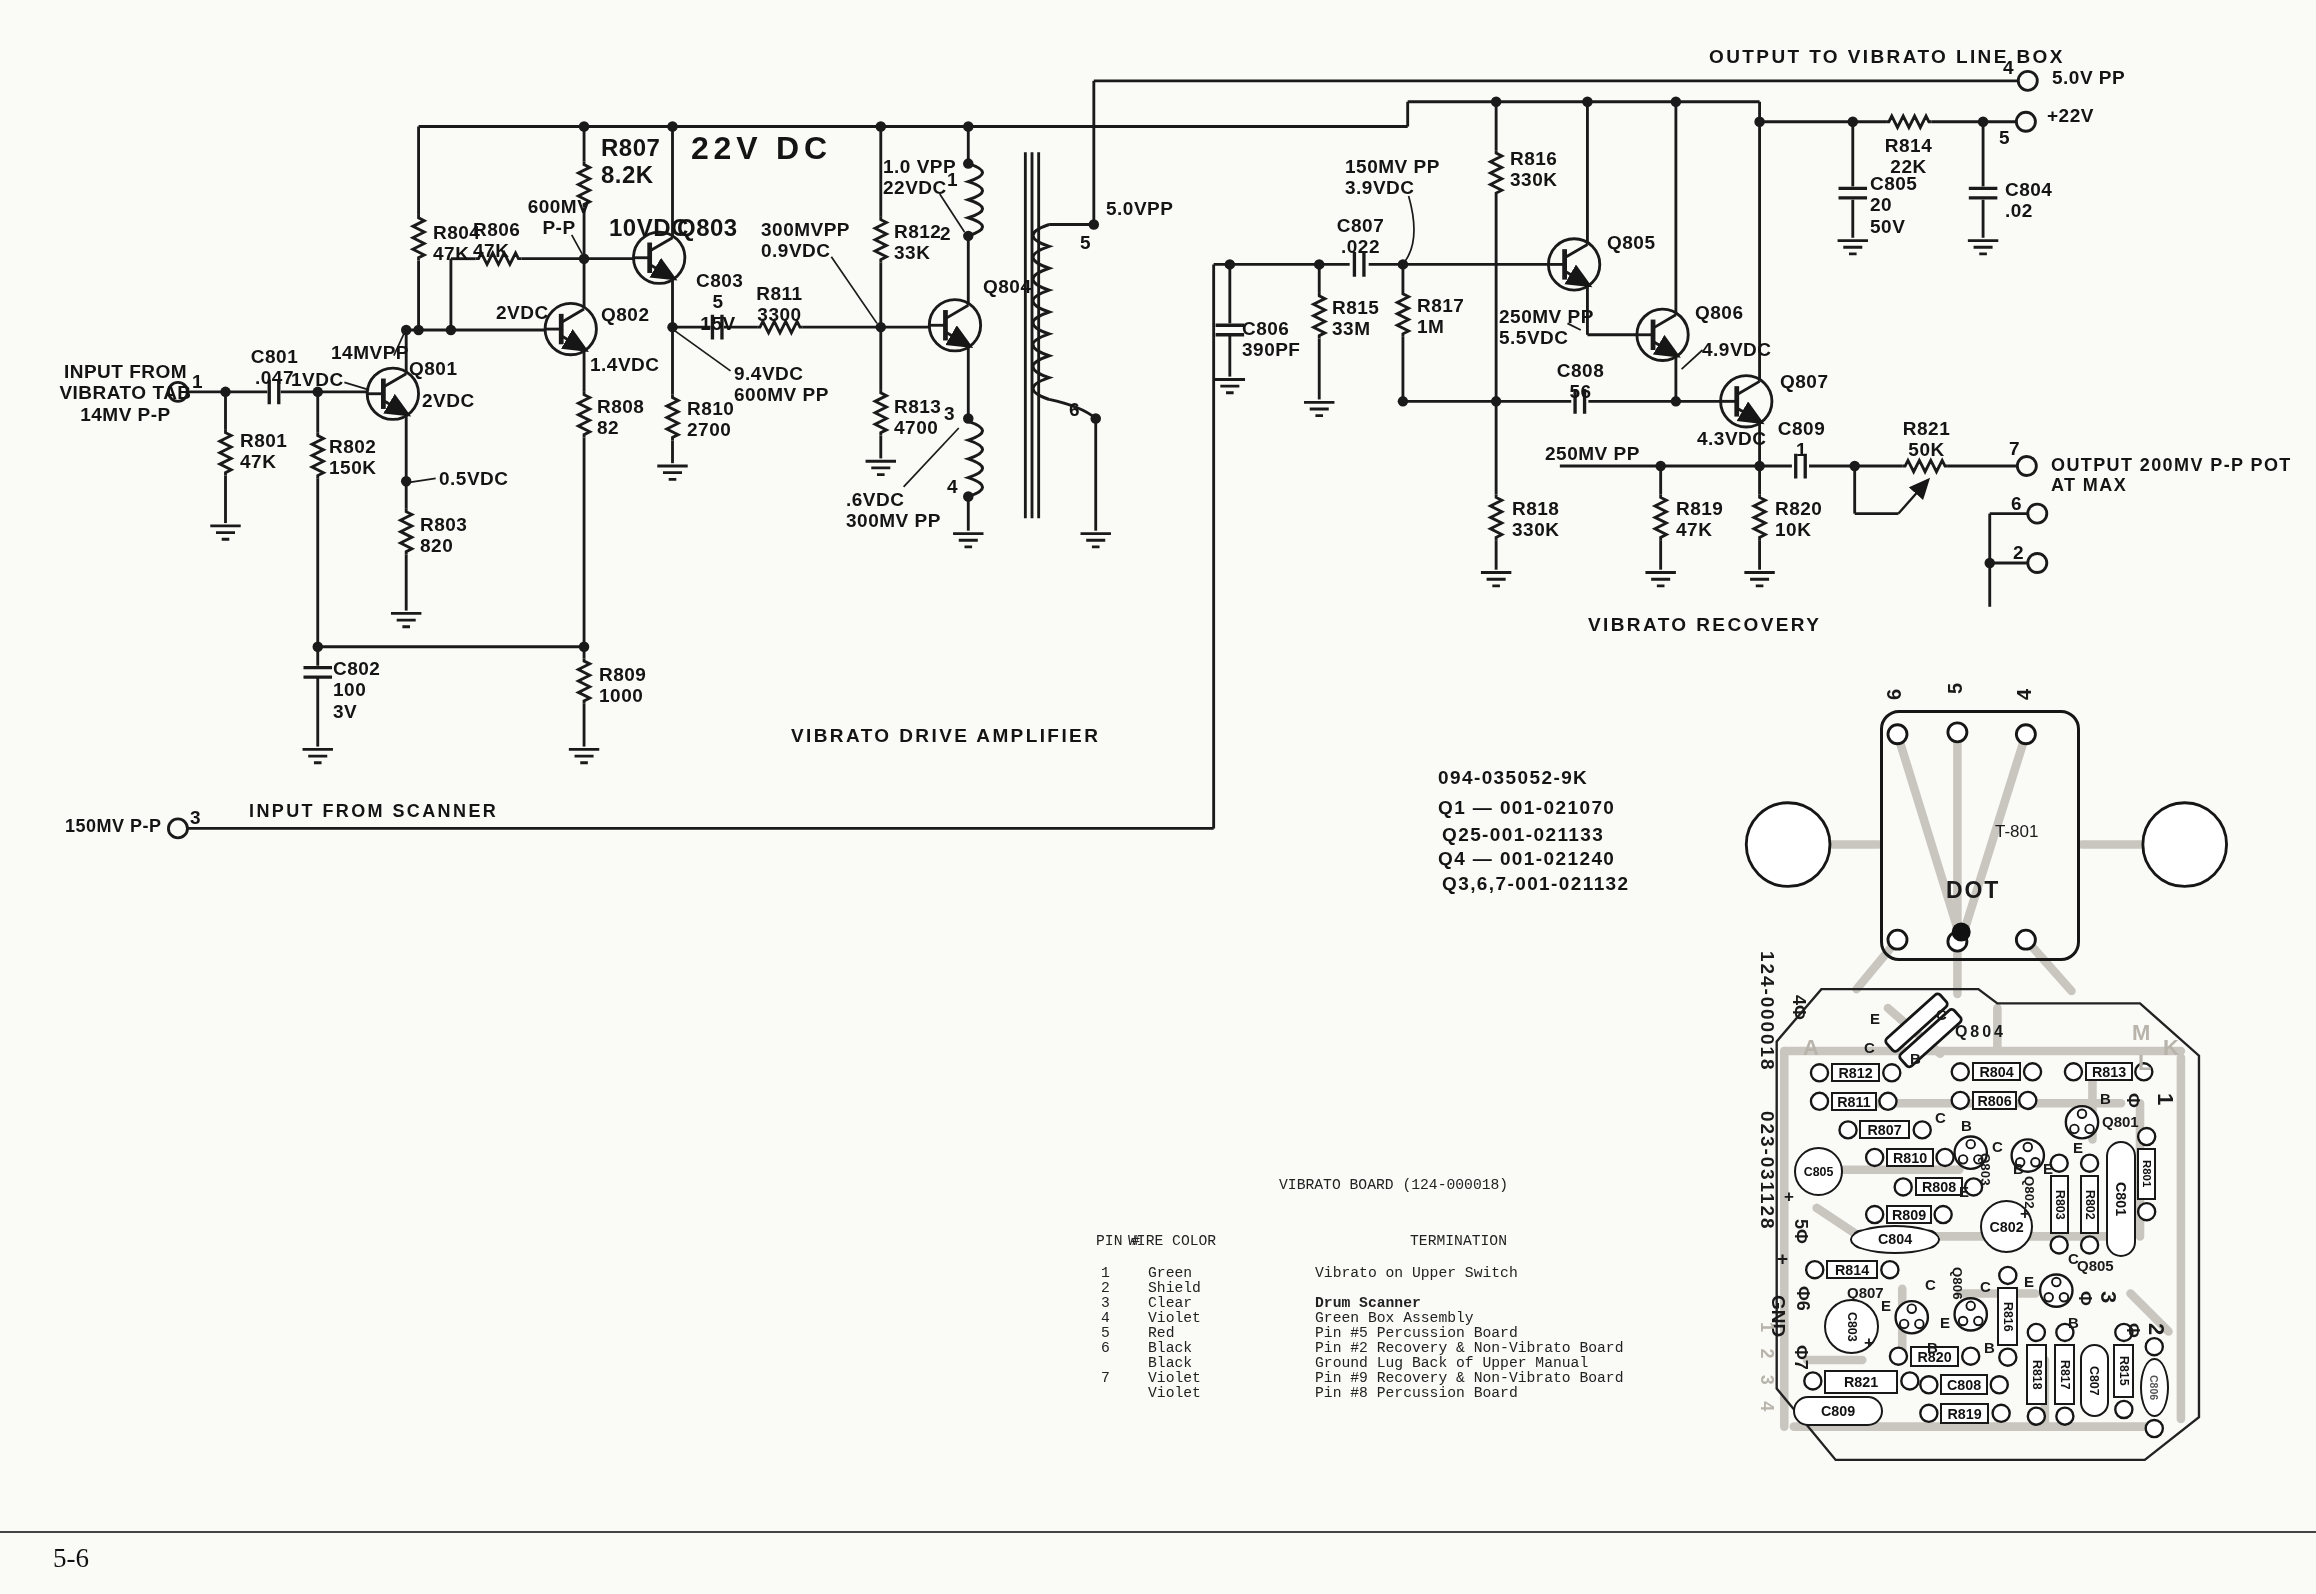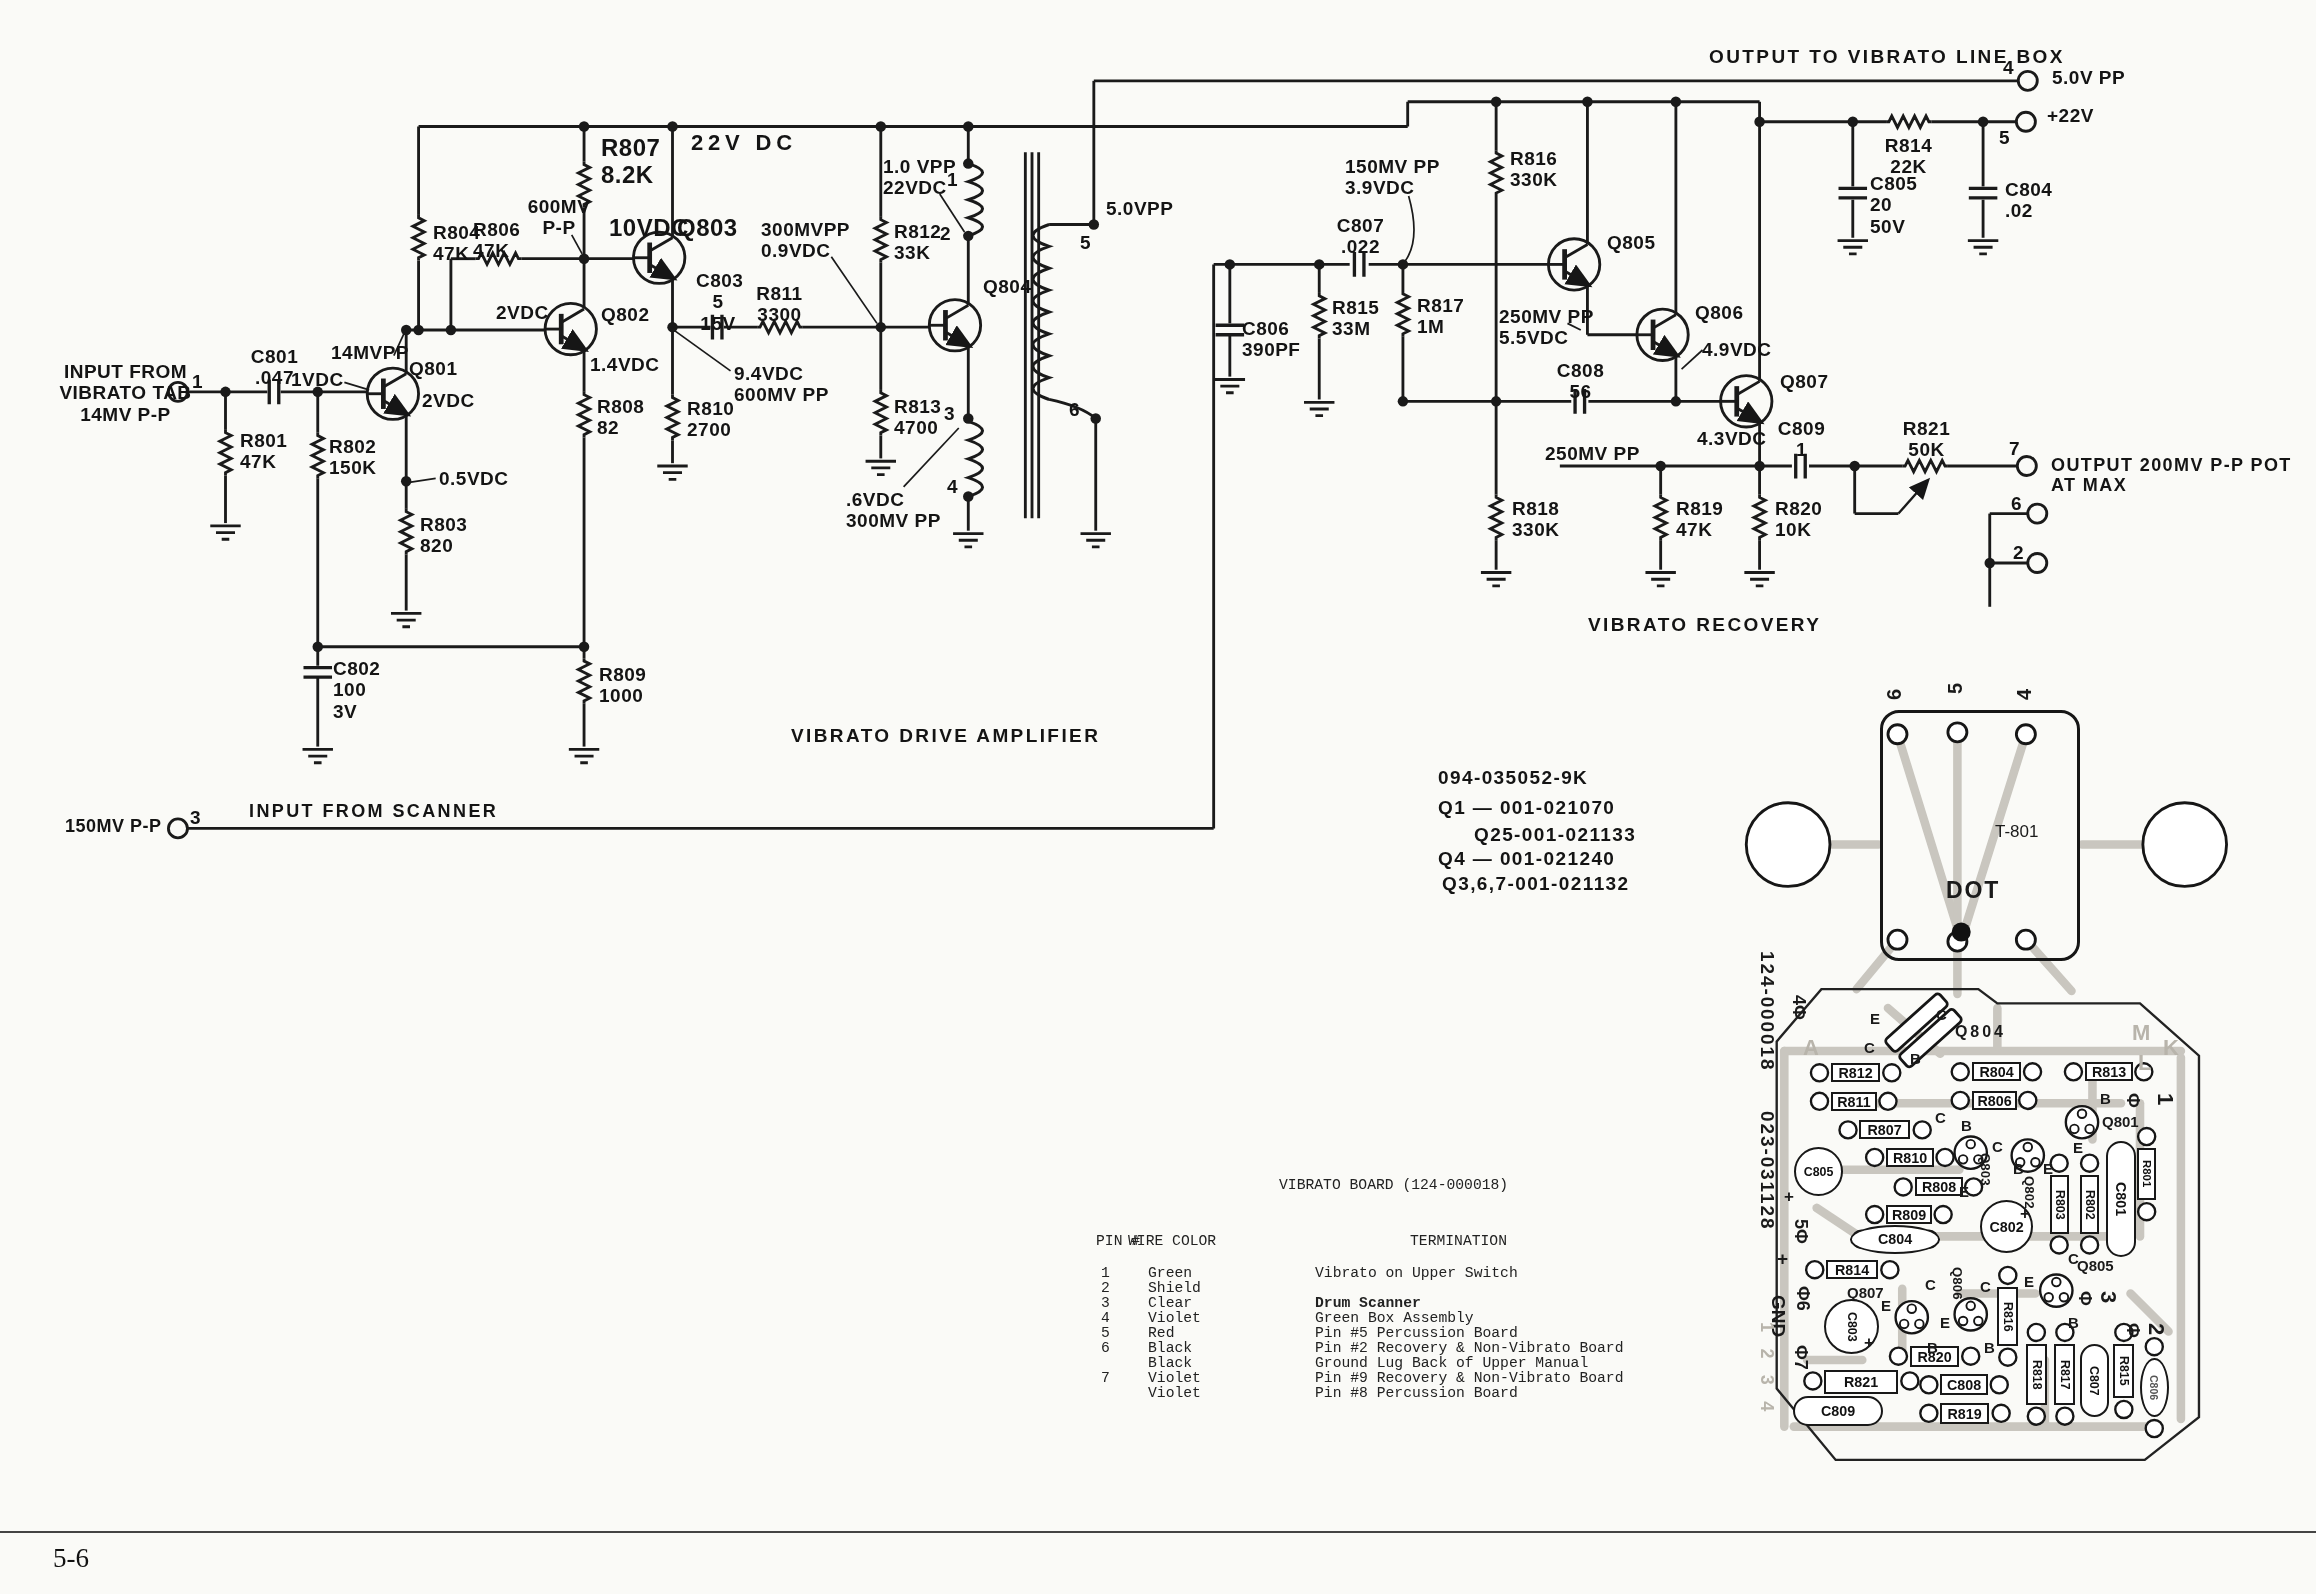--- a/index.html
+++ b/index.html
@@ -1,21 +1,21 @@
 <!DOCTYPE html>
 <html style="font-size:15px"><head>
 <meta charset="utf-8">
 <style>
   html,body{margin:0;padding:0;background:#e8e6e0}
   #canvas{position:relative;width:2317px;height:1594px;background:#fafaf7;font-family:"Liberation Sans",sans-serif;overflow:hidden}
   svg{position:absolute;left:0;top:0;z-index:1}
   .lb{position:absolute;font-weight:bold;font-size:19px;line-height:1.12;letter-spacing:0.5px;white-space:pre-line;color:#141414;z-index:6}
   .ctr{text-align:center}
   .lg{font-size:24px}
-  .xl{font-size:22px;letter-spacing:4.8px}
+  .xl{font-size:32px;letter-spacing:4.8px}
   .sp{letter-spacing:2.4px}
   .mono{position:absolute;font-family:"Liberation Mono","DejaVu Sans Mono",monospace;font-weight:400;font-size:14.7px;letter-spacing:0;white-space:pre;color:#222;z-index:6}
   .serif{font-family:"Liberation Serif",serif;font-weight:400;color:#111}
   .part{position:absolute;background:#fff;border:2.9px solid #181818;display:flex;align-items:center;justify-content:center;font-weight:bold;font-size:14.3px;color:#111;z-index:4;box-sizing:border-box;font-family:"Liberation Sans",sans-serif}
   .rnd{border-radius:50%}
   .cap{border-radius:15px}
   .vt{writing-mode:vertical-rl}
   .pcbtxt{position:absolute;font-weight:bold;color:#1a1a1a;z-index:5;white-space:pre;font-family:"Liberation Sans",sans-serif}
   .rot90{transform:rotate(90deg)}
   .rotm90{transform:rotate(-90deg)}
@@ -515,21 +515,21 @@
 10K</div>
   <div class="lb" style="left:1545px;top:443px">250MV PP</div>
   <div class="lb sp" style="left:1588px;top:614px">VIBRATO RECOVERY</div>
   <div class="lb sp" style="left:791px;top:725px">VIBRATO DRIVE AMPLIFIER</div>
   <div class="lb sp" style="left:249px;top:801px;font-size:18px">INPUT FROM SCANNER</div>
   <div class="lb" style="left:65px;top:816px;font-size:18px">150MV P-P</div>
   <div class="lb" style="left:190px;top:807px">3</div>
 
   <div class="lb" style="left:1438px;top:767px;letter-spacing:1.4px">094-035052-9K</div>
   <div class="lb" style="left:1438px;top:797px;letter-spacing:1.4px">Q1 — 001-021070</div>
-  <div class="lb" style="left:1474px;top:824px;letter-spacing:1.4px">Q25-001-021133</div>
+  <div class="lb" style="left:1442px;top:824px;letter-spacing:1.4px">Q25-001-021133</div>
   <div class="lb" style="left:1438px;top:848px;letter-spacing:1.4px">Q4 — 001-021240</div>
   <div class="lb" style="left:1442px;top:873px;letter-spacing:1.4px">Q3,6,7-001-021132</div>
 
   <div class="mono" style="left:1279px;top:1177px">VIBRATO BOARD (124-000018)</div>
   <div class="mono" style="left:1096px;top:1233px">PIN #</div>
   <div class="mono" style="left:1128px;top:1233px">WIRE COLOR</div>
   <div class="mono" style="left:1410px;top:1233px">TERMINATION</div>
   <div id="tblrows">
       <div class="mono" style="left: 1101px; top: 1265px;">1</div>
       <div class="mono" style="left: 1148px; top: 1265px;">Green</div>

